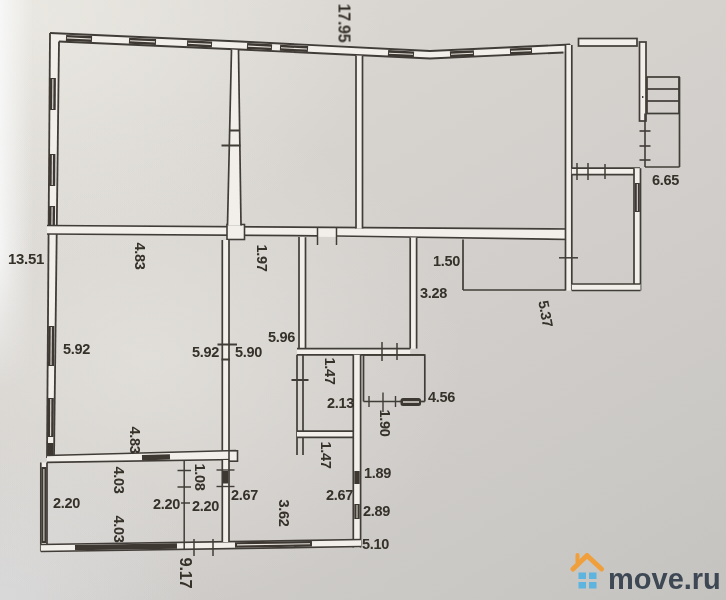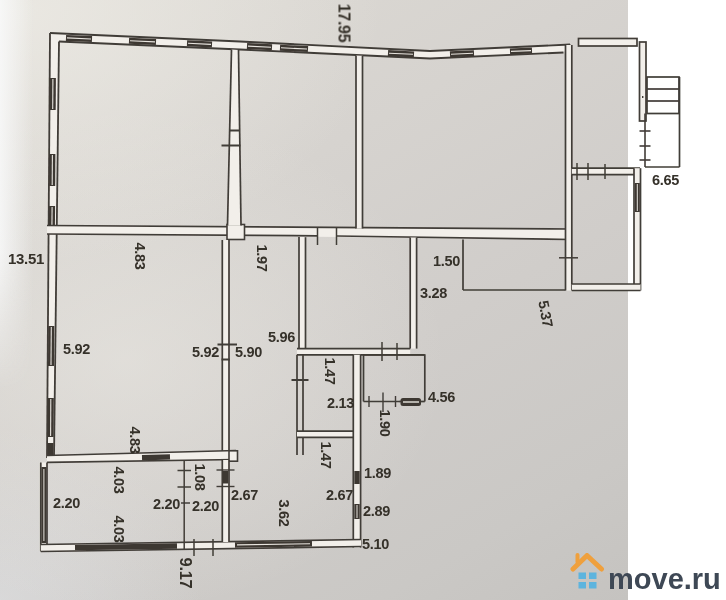--- a/index.html
+++ b/index.html
@@ -1,17 +1,17 @@
 <!DOCTYPE html>
 <html><head>
 <meta charset="utf-8">
 <style>
   html,body{margin:0;padding:0;}
   body{width:726px;height:600px;overflow:hidden;font-family:"Liberation Sans",sans-serif;}
-  .stage{position:relative;width:628px;height:600px;
+  .stage{position:relative;width:726px;height:600px;
     background:
       radial-gradient(520px 360px at 3% 2%, rgba(238,236,230,0.75), rgba(242,239,233,0) 70%),
       radial-gradient(460px 360px at 20% 60%, rgba(240,238,232,0.45), rgba(240,238,232,0) 70%),
       radial-gradient(260px 220px at 0% 100%, rgba(224,226,229,0.55), rgba(224,226,229,0) 78%),
       linear-gradient(150deg, #dedbd5 0%, #d6d3cf 35%, #d0cdca 60%, #cac8c5 85%, #c5c3c0 100%);
   }
   .ledge{position:absolute;left:0;top:0;width:34px;height:460px;
     background:linear-gradient(to right, rgba(250,251,252,0.8), rgba(250,251,252,0));
     -webkit-mask-image:linear-gradient(to bottom, #000 0%, #000 55%, transparent 85%);
     mask-image:linear-gradient(to bottom, #000 0%, #000 55%, transparent 85%);

